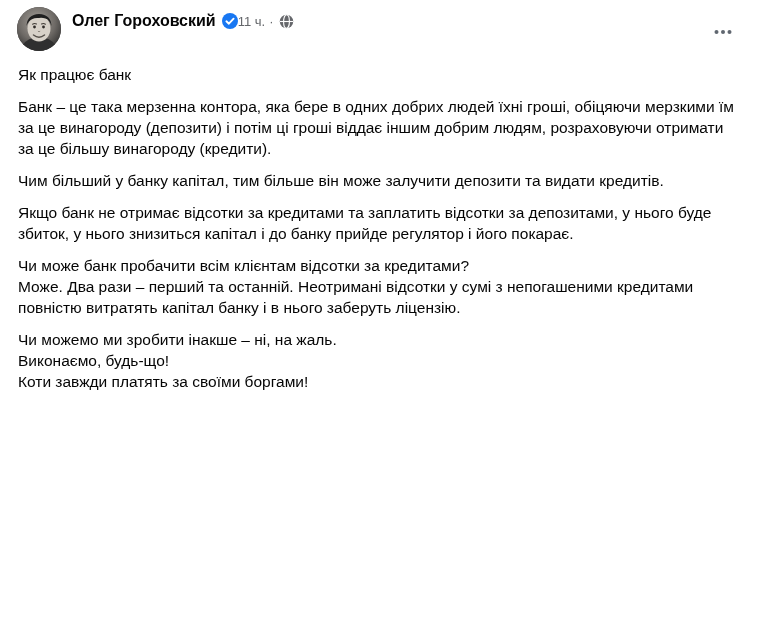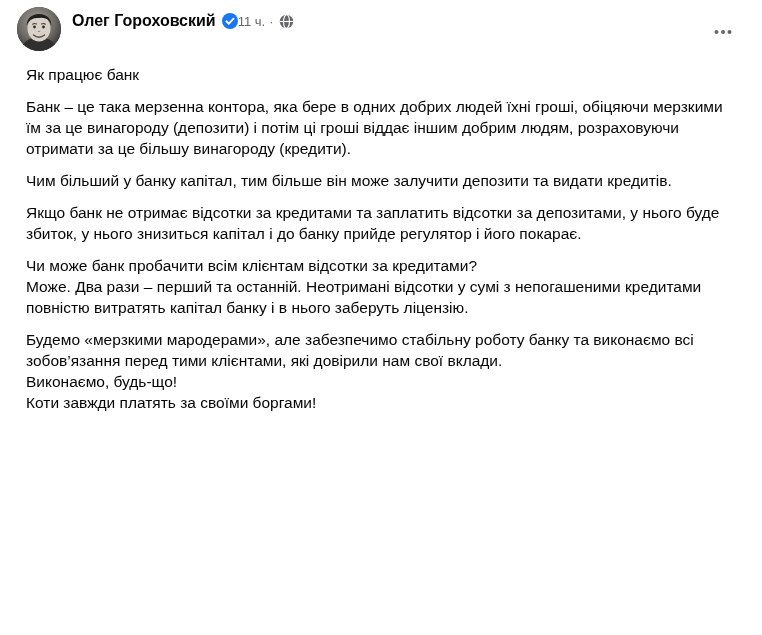--- a/index.html
+++ b/index.html
@@ -58,21 +58,20 @@
     cursor: pointer;
     color: #606770;
   }
 
   
   .post-body {
     padding: 13px 22px 0 18px;
     font-size: 15.5px;
     line-height: 21px;
     color: #050505;
-    margin-left: 8px;
   }
   .paragraph { margin-bottom: 11px; }
   .paragraph:last-child { margin-bottom: 0; }
 </style>
 </head>
 <body>
 
 <div class="post">
 
   <div class="post-header">
@@ -143,19 +142,19 @@
         <div class="line">Чим більший у банку капітал, тим більше він може залучити депозити та видати кредитів.</div>
       </div>
       <div class="paragraph">
         <div class="line">Якщо банк не отримає відсотки за кредитами та заплатить відсотки за депозитами, у нього буде збиток, у нього знизиться капітал і до банку прийде регулятор і його покарає.</div>
       </div>
       <div class="paragraph">
         <div class="line">Чи може банк пробачити всім клієнтам відсотки за кредитами?</div>
         <div class="line">Може. Два рази – перший та останній. Неотримані відсотки у сумі з непогашеними кредитами повністю витратять капітал банку і в нього заберуть ліцензію.</div>
       </div>
       <div class="paragraph">
-        <div class="line">Будемо «мерзкими мародерами», але забезпечимо стабільну роботу банку та виконаємо всі зобов’язання перед тими клієнтами, які довірили нам свої вклади.</div>
+        <div class="line">Чи можемо ми зробити інакше – ні, на жаль.</div>
         <div class="line">Виконаємо, будь-що!</div>
         <div class="line">Коти завжди платять за своїми боргами!</div>
       </div>
     </div>
 
 </div>
 
 </body></html>

